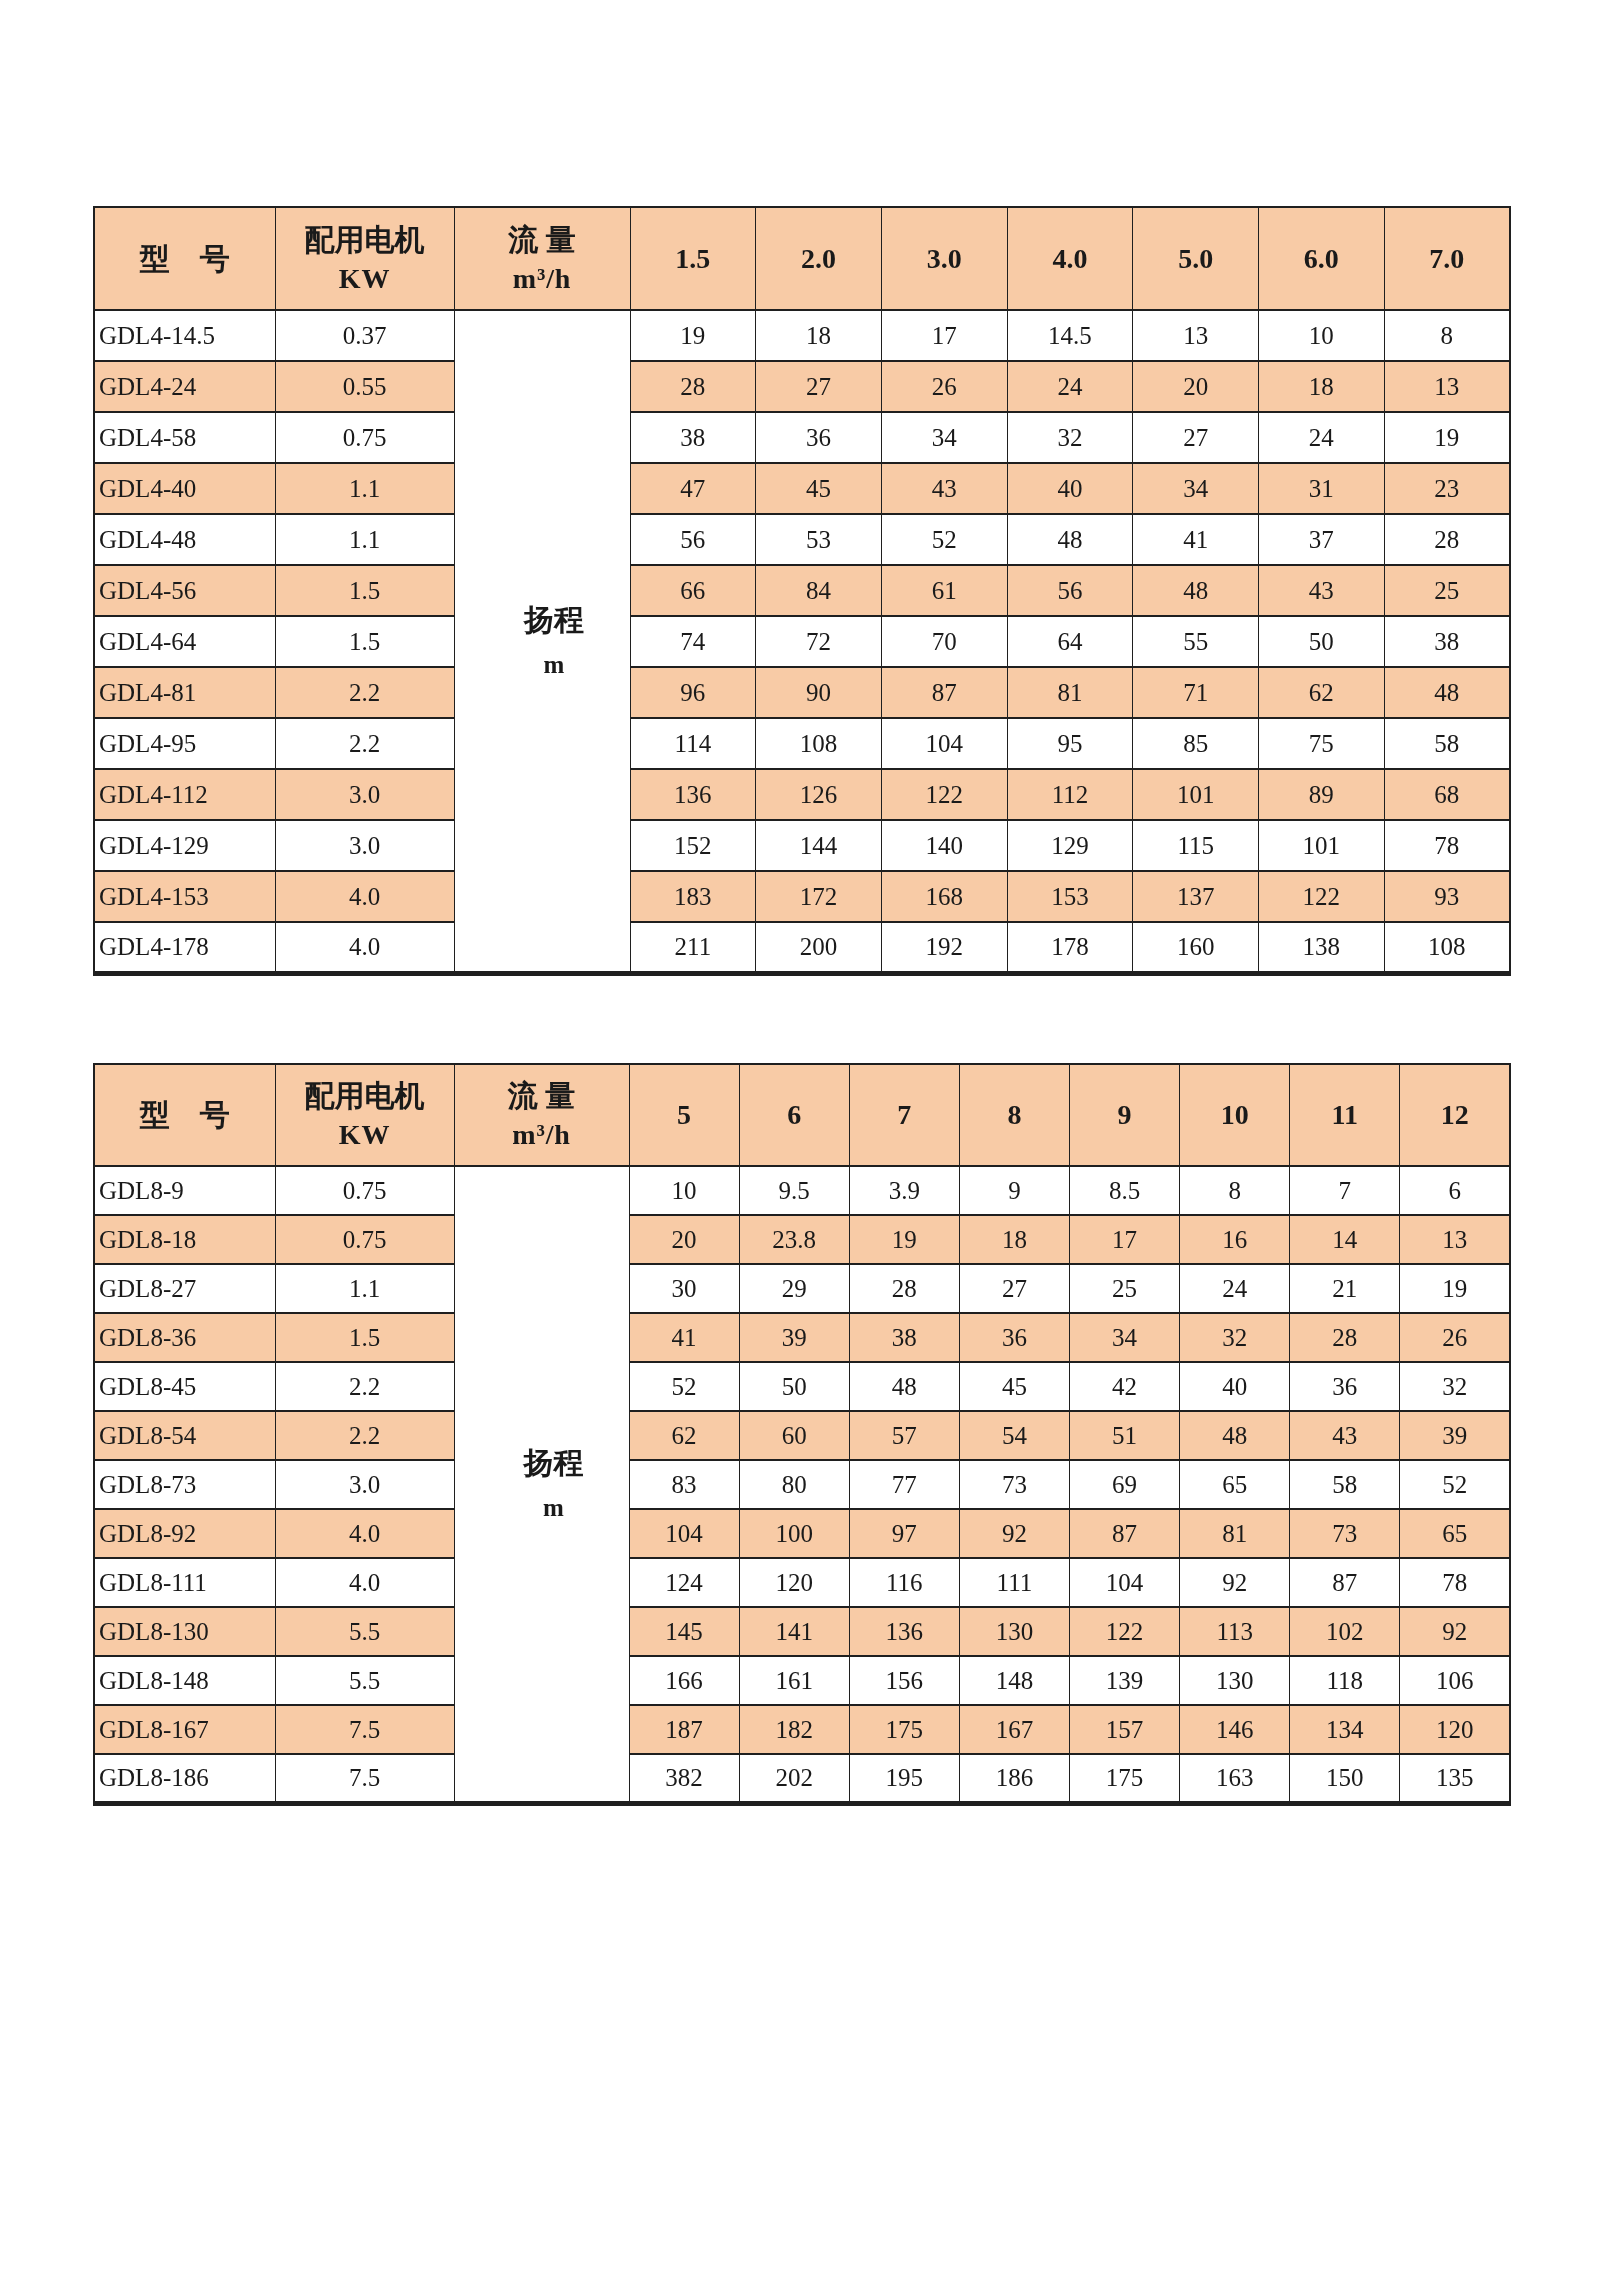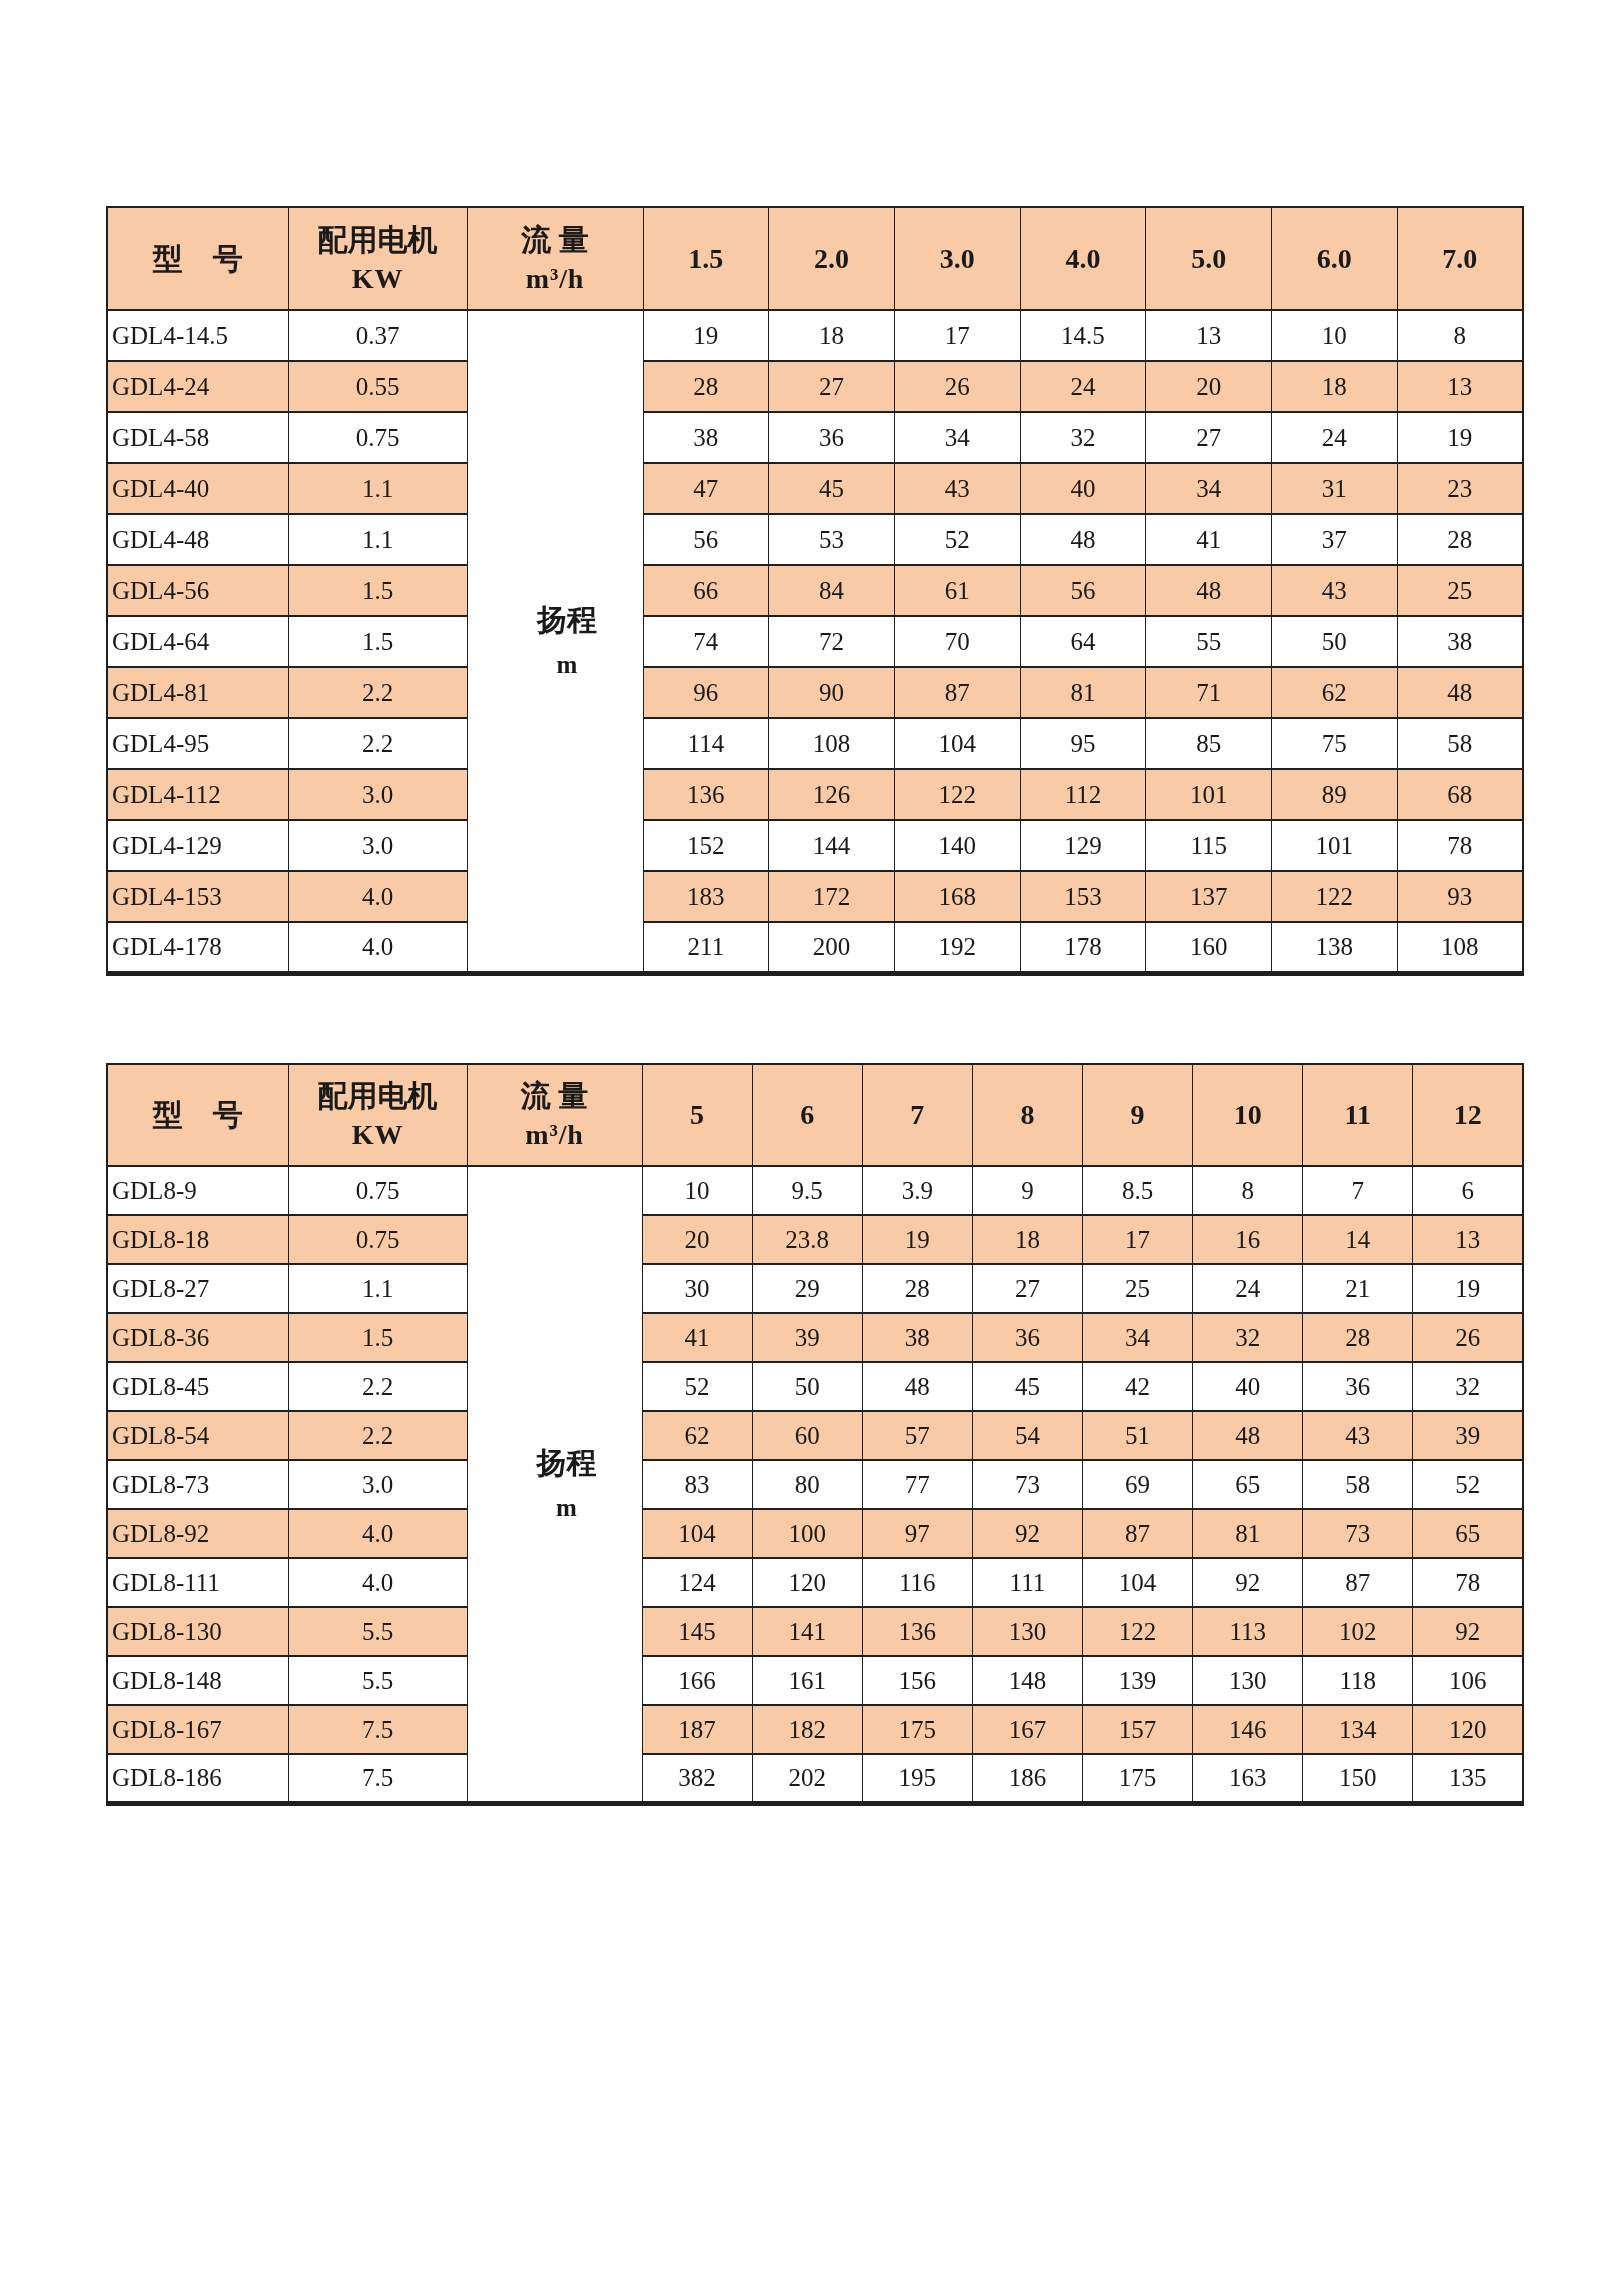--- a/index.html
+++ b/index.html
@@ -9,21 +9,21 @@
   }
   body {
     position: relative;
     width: 1620px;
     height: 2291px;
     font-family: "Liberation Serif", "DejaVu Serif", serif;
     color: #1a1a1a;
   }
   table.tbl {
     position: absolute;
-    left: 106px;
+    left: 93px;
     width: 1418px;
     border-collapse: collapse;
     table-layout: fixed;
     border: 2.7px solid #1f1f1f;
     border-bottom-width: 5.4px;
   }
   #table1 { top: 206px; }
   #table2 { top: 1063px; }
 
   .tbl th, .tbl td {

